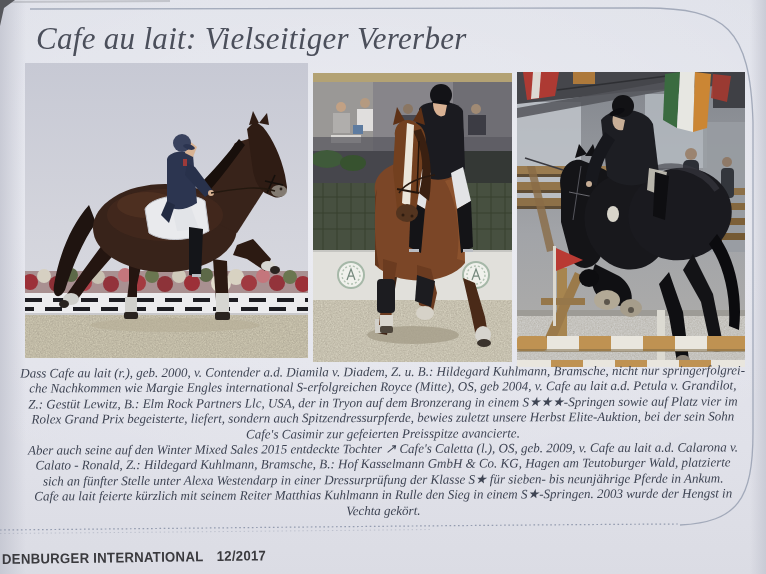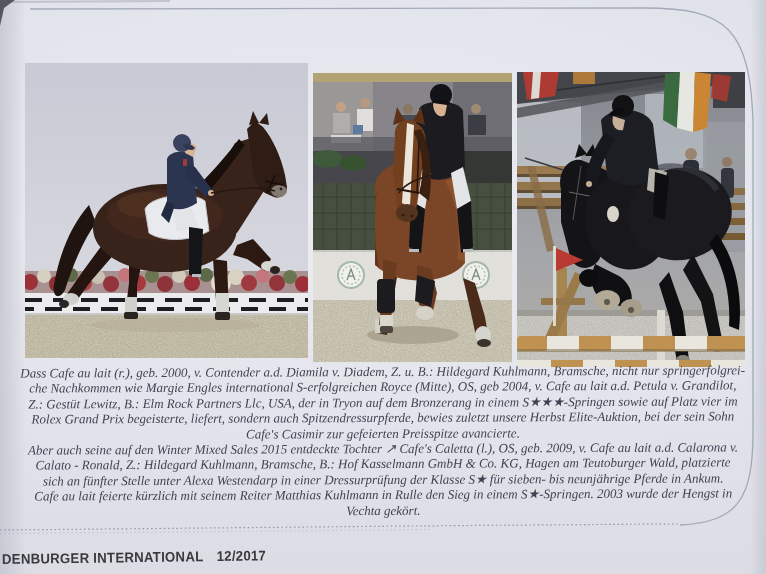--- a/index.html
+++ b/index.html
@@ -56,20 +56,21 @@
           <stop offset="1" stop-color="#dadbe1"></stop>
       </linearGradient>
       <linearGradient id="bgR" x1="0" y1="0" x2="0" y2="1">
         <stop offset="0" stop-color="#82868d"></stop>
           <stop offset=".55" stop-color="#a2a4a8"></stop>
           <stop offset="1" stop-color="#b0aeaa"></stop>
       </linearGradient>
     </defs>
   </svg>
 
+  <h1 class="title">Cafe au lait: Vielseitiger Vererber</h1>
 
   <div class="photo photo-left">
     <svg viewBox="0 0 283 295" preserveAspectRatio="none">
       <rect width="283" height="295" fill="url(#bgL)"></rect>
       <g>
         <rect x="0" y="208" width="283" height="26" fill="#7b4a44" opacity=".5"></rect>
         <circle cx="5" cy="219" r="8" fill="#9c3038"></circle>
           <circle cx="19" cy="213" r="7" fill="#d6d0c2"></circle>
         <circle cx="32" cy="221" r="8" fill="#8d2f35"></circle>
           <circle cx="46" cy="212" r="7" fill="#5d6948"></circle>

